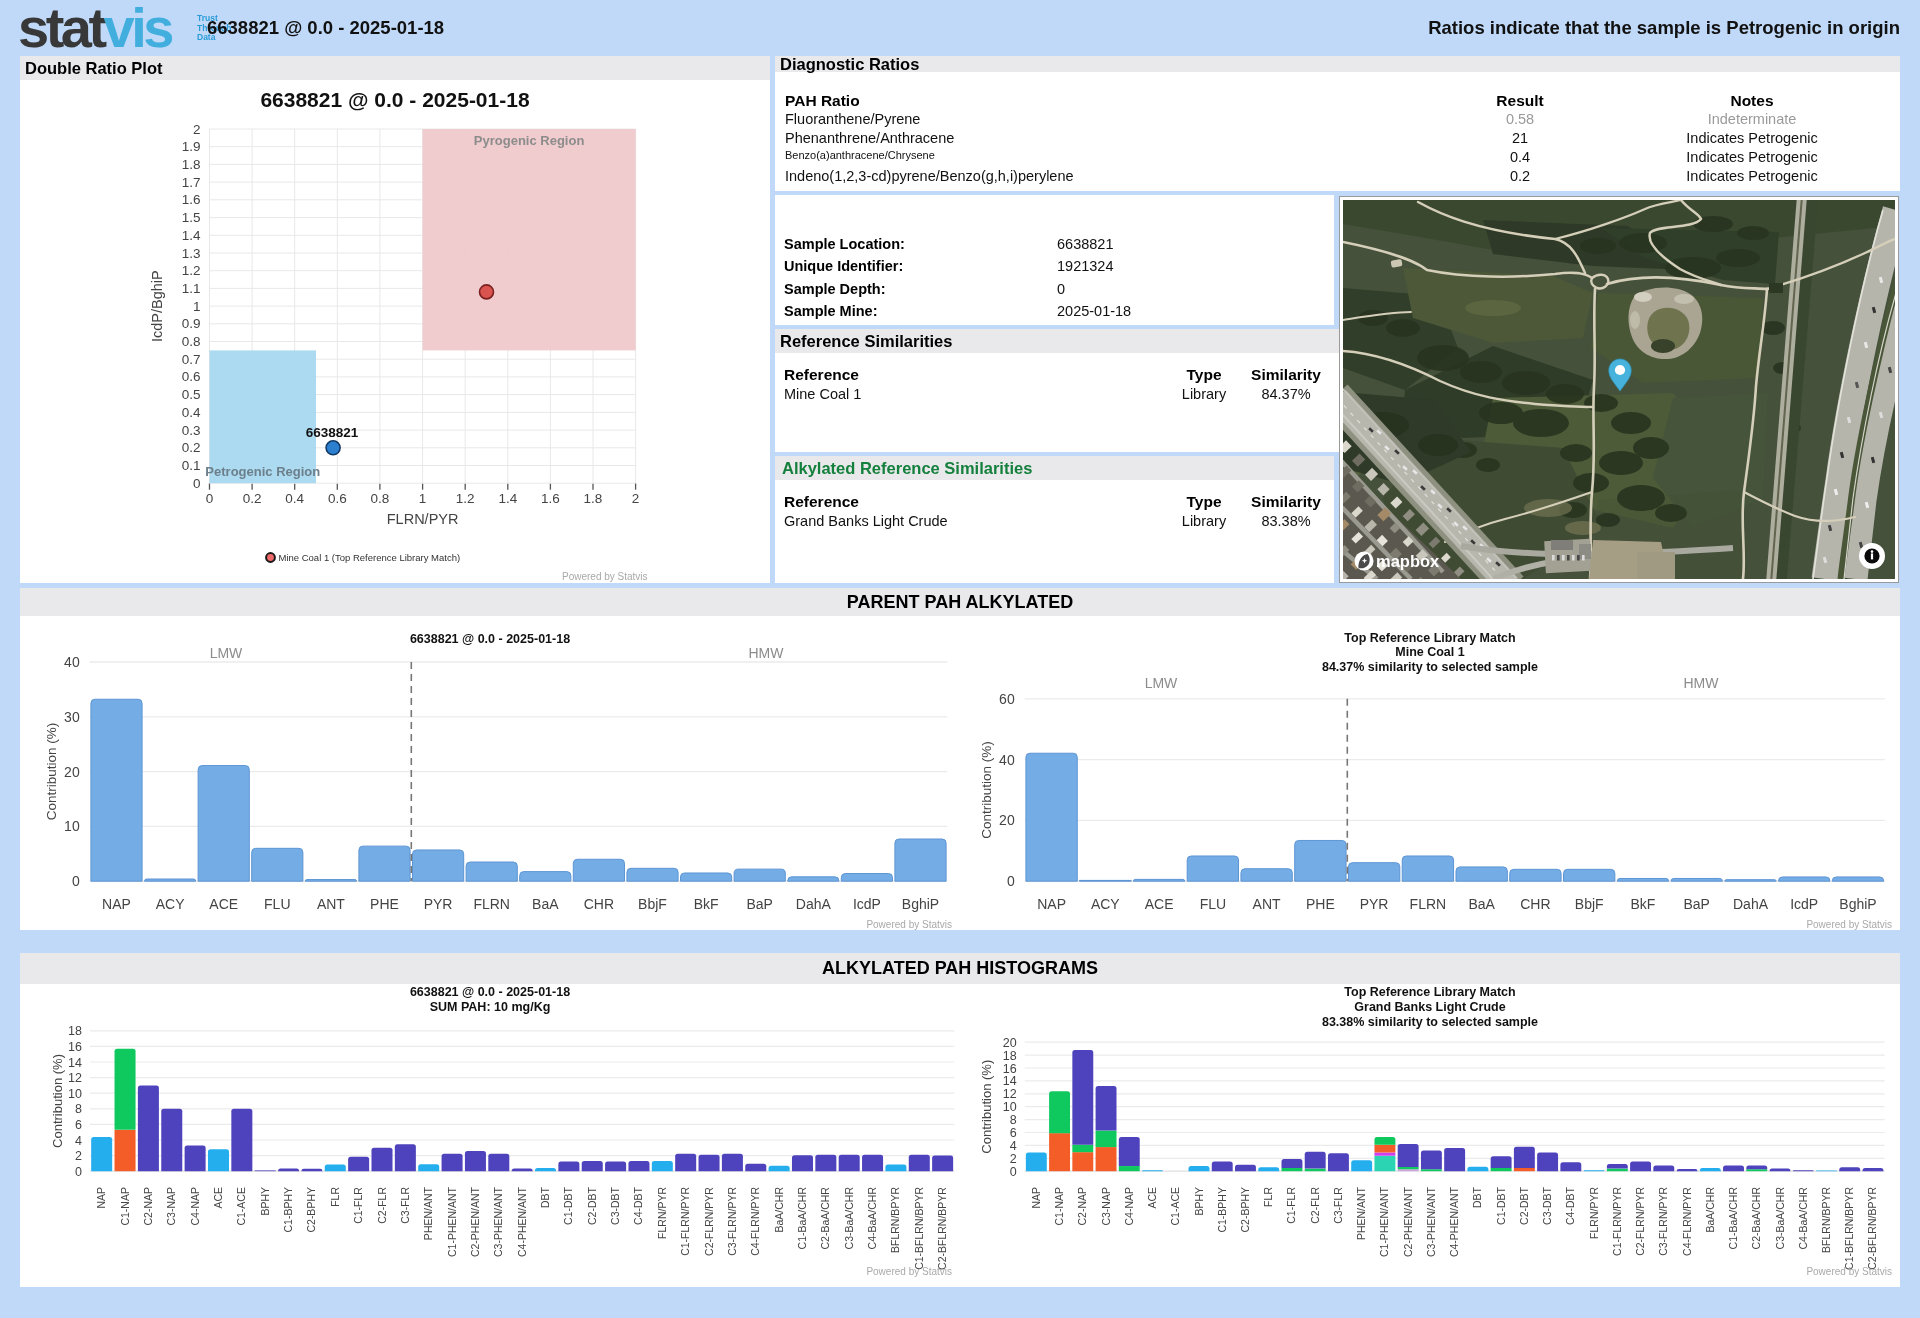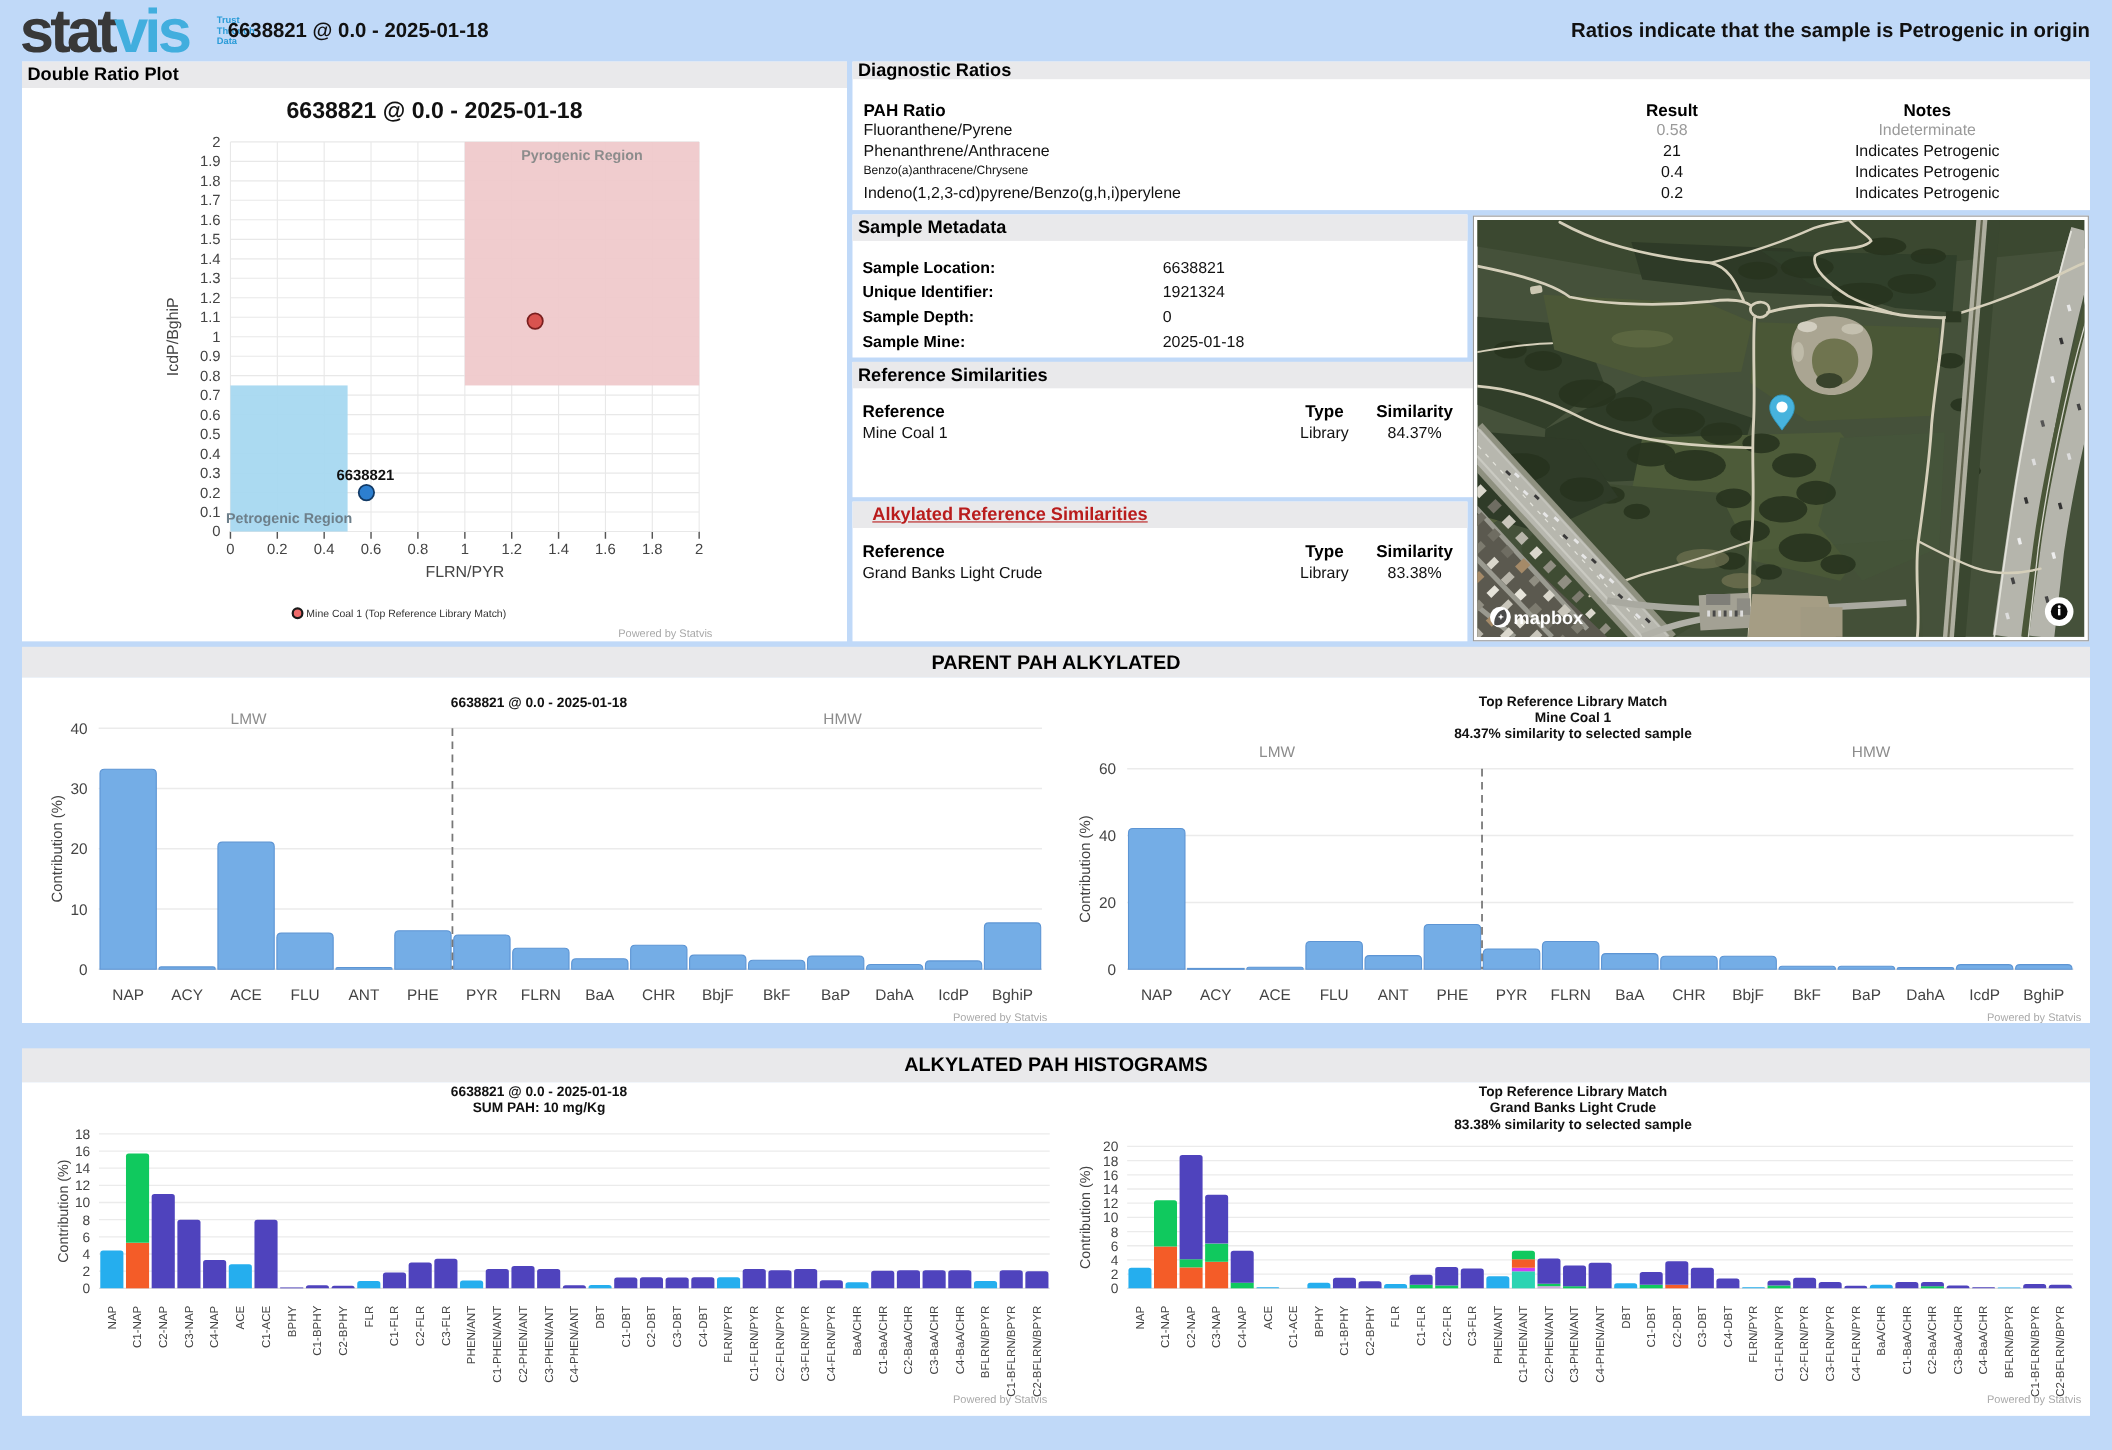--- a/index.html
+++ b/index.html
@@ -116,23 +116,20 @@
     <div style="position:absolute;left:675px;top:74px;width:140px;text-align:center;font-size:14.5px;color:#111111;">21</div>
     <div style="position:absolute;left:902px;top:74px;width:150px;text-align:center;font-size:14.5px;color:#111111;">Indicates Petrogenic</div>
     <div style="position:absolute;left:10px;top:93px;font-size:11px;color:#111111;">Benzo(a)anthracene/Chrysene</div>
     <div style="position:absolute;left:675px;top:93px;width:140px;text-align:center;font-size:14.5px;color:#111111;">0.4</div>
     <div style="position:absolute;left:902px;top:93px;width:150px;text-align:center;font-size:14.5px;color:#111111;">Indicates Petrogenic</div>
     <div style="position:absolute;left:10px;top:112px;font-size:14.5px;color:#111111;">Indeno(1,2,3-cd)pyrene/Benzo(g,h,i)perylene</div>
     <div style="position:absolute;left:675px;top:112px;width:140px;text-align:center;font-size:14.5px;color:#111111;">0.2</div>
     <div style="position:absolute;left:902px;top:112px;width:150px;text-align:center;font-size:14.5px;color:#111111;">Indicates Petrogenic</div>
   </div>
 <div style="position:absolute;left:775px;top:195px;width:559px;height:130px;background:#fff;">
-    <div style="height:24px;background:#e9e9eb;display:flex;align-items:center;">
-      <span style="font-size:16.5px;font-weight:bold;color:#000;padding-left:5px;white-space:nowrap;">Sample Metadata</span>
-    </div>
     <div style="position:absolute;left:9px;top:41px;font-size:14.5px;font-weight:bold;color:#000;">Sample Location:</div>
     <div style="position:absolute;left:282px;top:41px;font-size:14.5px;color:#111111;">6638821</div>
     <div style="position:absolute;left:9px;top:63px;font-size:14.5px;font-weight:bold;color:#000;">Unique Identifier:</div>
     <div style="position:absolute;left:282px;top:63px;font-size:14.5px;color:#111111;">1921324</div>
     <div style="position:absolute;left:9px;top:86px;font-size:14.5px;font-weight:bold;color:#000;text-align:center;">Sample Depth:</div>
     <div style="position:absolute;left:282px;top:86px;font-size:14.5px;color:#111111;">0</div>
     <div style="position:absolute;left:9px;top:108px;font-size:14.5px;font-weight:bold;color:#000;">Sample Mine:</div>
     <div style="position:absolute;left:282px;top:108px;font-size:14.5px;color:#111111;">2025-01-18</div>
   </div>
 <div style="position:absolute;left:775px;top:329px;width:572px;height:123px;background:#fff;">
@@ -141,21 +138,21 @@
     </div>
     <div style="position:absolute;left:9px;top:37px;font-size:15.5px;font-weight:bold;color:#000;">Reference</div>
     <div style="position:absolute;left:389px;top:37px;width:80px;text-align:center;font-size:15.5px;font-weight:bold;color:#000;">Type</div>
     <div style="position:absolute;left:461px;top:37px;width:100px;text-align:center;font-size:15.5px;font-weight:bold;color:#000;">Similarity</div>
     <div style="position:absolute;left:9px;top:57px;font-size:14.5px;color:#111111;">Mine Coal 1</div>
     <div style="position:absolute;left:389px;top:57px;width:80px;text-align:center;font-size:14.5px;color:#111111;">Library</div>
     <div style="position:absolute;left:461px;top:57px;width:100px;text-align:center;font-size:14.5px;color:#111111;">84.37%</div>
   </div>
 <div style="position:absolute;left:775px;top:456px;width:559px;height:127px;background:#fff;">
     <div style="height:24px;background:#e9e9eb;display:flex;align-items:center;">
-      <span style="font-size:16.5px;font-weight:bold;color:#b91c1c;padding-left:18px;white-space:nowrap;text-decoration:underline;">Alkylated Reference Similarities</span>
+      <span style="font-size:16.5px;font-weight:bold;color:#15803d;padding-left:7px;white-space:nowrap;">Alkylated Reference Similarities</span>
     </div>
     <div style="position:absolute;left:9px;top:37px;font-size:15.5px;font-weight:bold;color:#000;">Reference</div>
     <div style="position:absolute;left:389px;top:37px;width:80px;text-align:center;font-size:15.5px;font-weight:bold;color:#000;">Type</div>
     <div style="position:absolute;left:461px;top:37px;width:100px;text-align:center;font-size:15.5px;font-weight:bold;color:#000;">Similarity</div>
     <div style="position:absolute;left:9px;top:57px;font-size:14.5px;color:#111111;">Grand Banks Light Crude</div>
     <div style="position:absolute;left:389px;top:57px;width:80px;text-align:center;font-size:14.5px;color:#111111;">Library</div>
     <div style="position:absolute;left:461px;top:57px;width:100px;text-align:center;font-size:14.5px;color:#111111;">83.38%</div>
   </div>
 <div class="abs" style="left:1339px;top:196px;width:552px;height:379px;border:1px solid #9a9a9a;padding:3px;background:#fff;"><svg width="552" height="379">
       <rect width="552" height="379" fill="#45513a"></rect>

